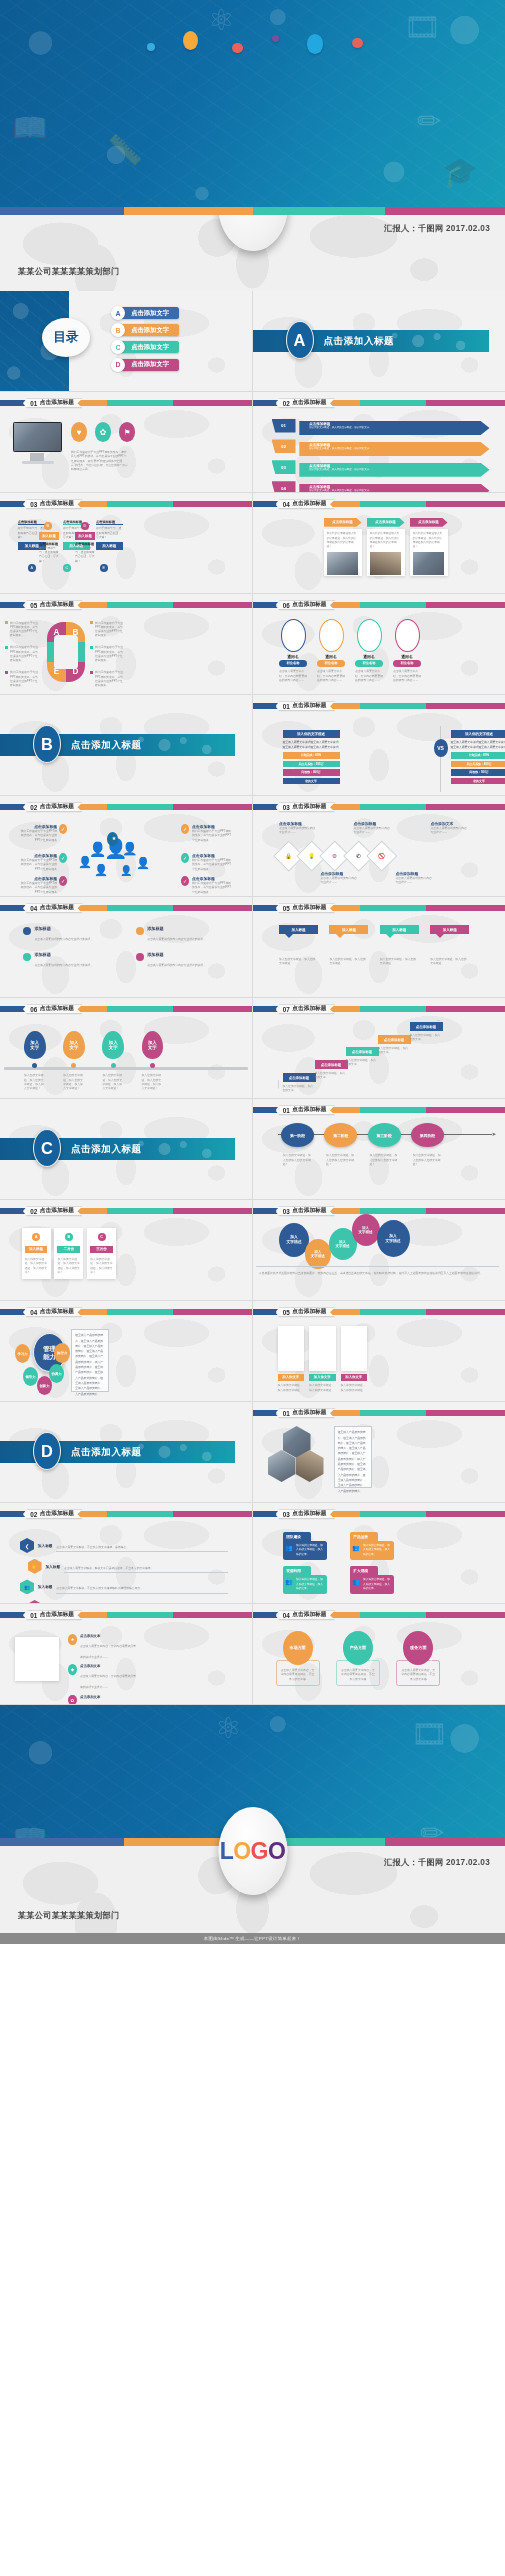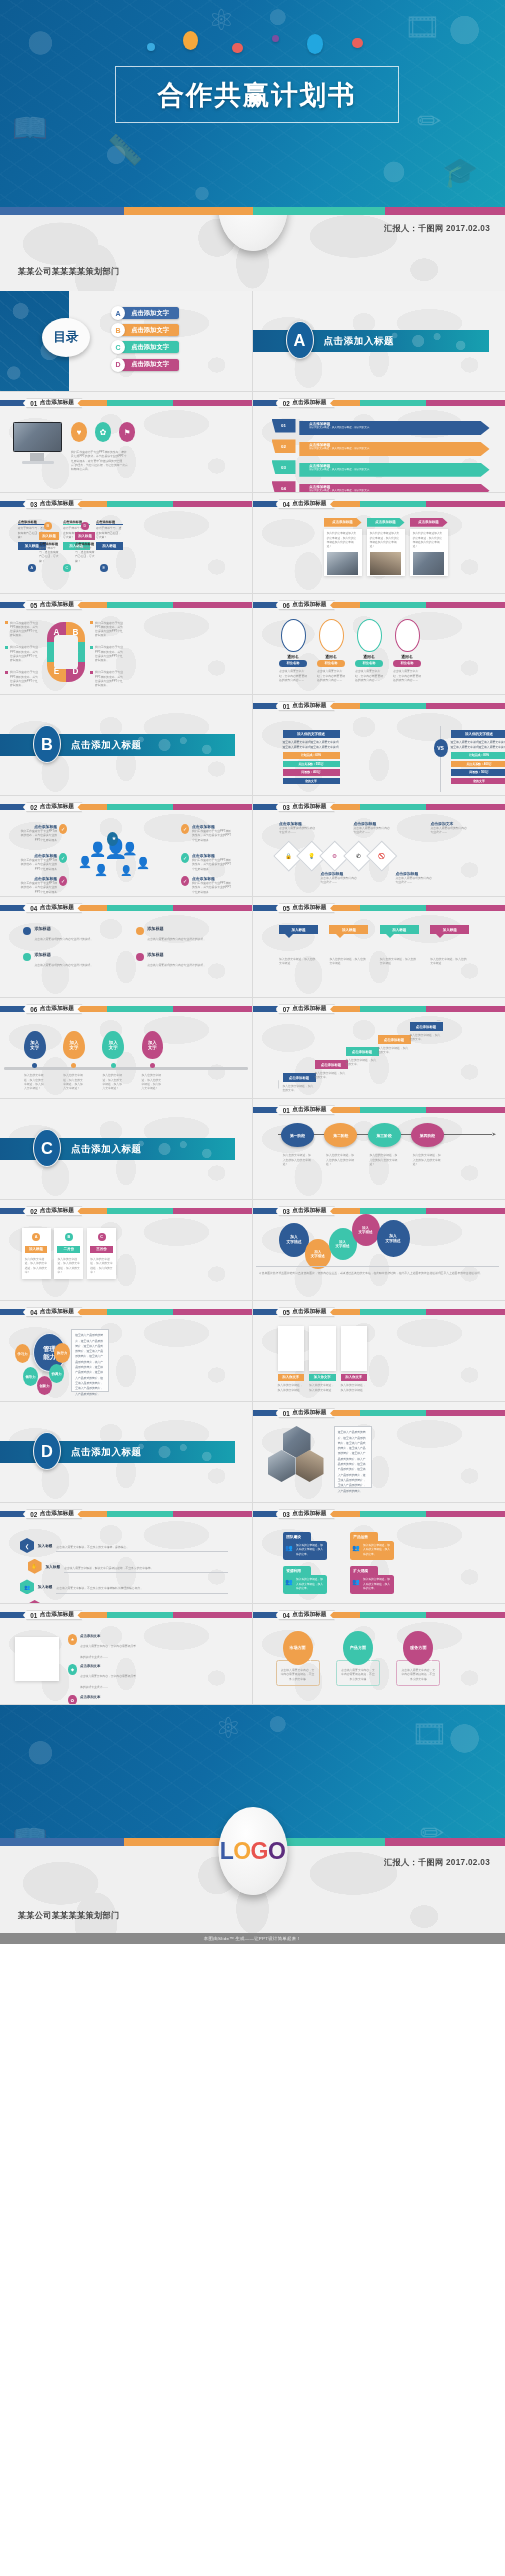--- a/index.html
+++ b/index.html
@@ -197,23 +197,20 @@
 
     <div class="cover-dots">
       <span class="cdot" style="left:147px;top:17.7px;width:8.2px;height:8.2px;background:#3aabe0;"></span>
       <span class="cdot" style="left:183px;top:6.3px;width:15px;height:19px;background:#f5a83c;"></span>
       <span class="cdot" style="left:232px;top:17.7px;width:10.7px;height:10.7px;background:#e8615c;"></span>
       <span class="cdot" style="left:272px;top:10px;width:7px;height:7px;background:#7b4fa0;"></span>
       <span class="cdot" style="left:307px;top:8.8px;width:16.4px;height:20px;background:#22a7e0;"></span>
       <span class="cdot" style="left:352px;top:12.6px;width:10.7px;height:10.7px;background:#e8615c;"></span>
     </div>
 
-    <div class="cover-title-box">
-      <div class="cover-title">合作共赢计划书</div>
-    </div>
 
     <div class="cover-stripes">
       <i style="width:124px;background:#3e6ba8;"></i>
       <i style="width:129px;background:#f0a04b;"></i>
       <i style="width:133px;background:#3cc5ac;"></i>
       <i style="width:120px;background:#bd4a84;"></i>
     </div>
   </div>
 
   <div class="cover-footer">

